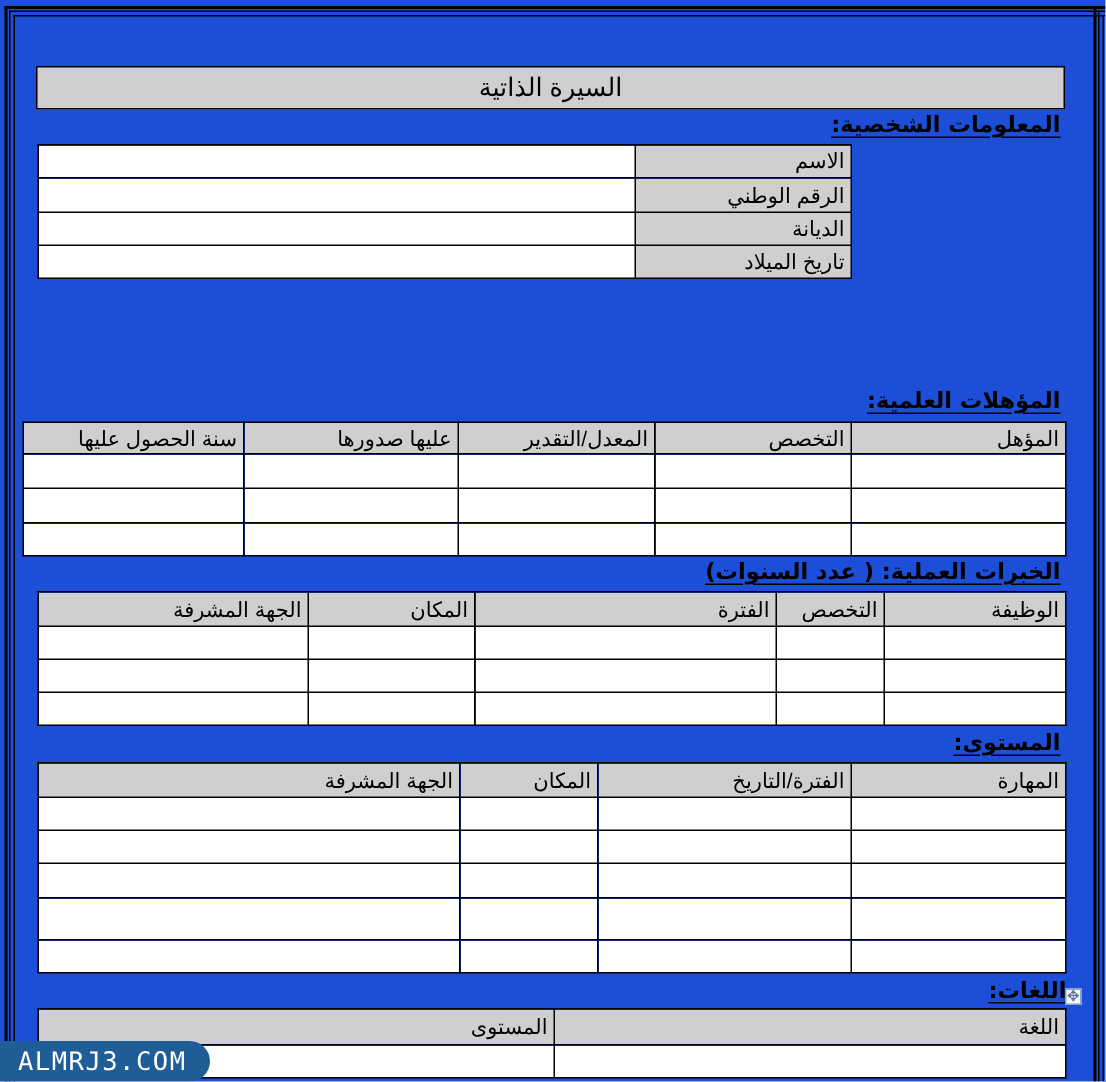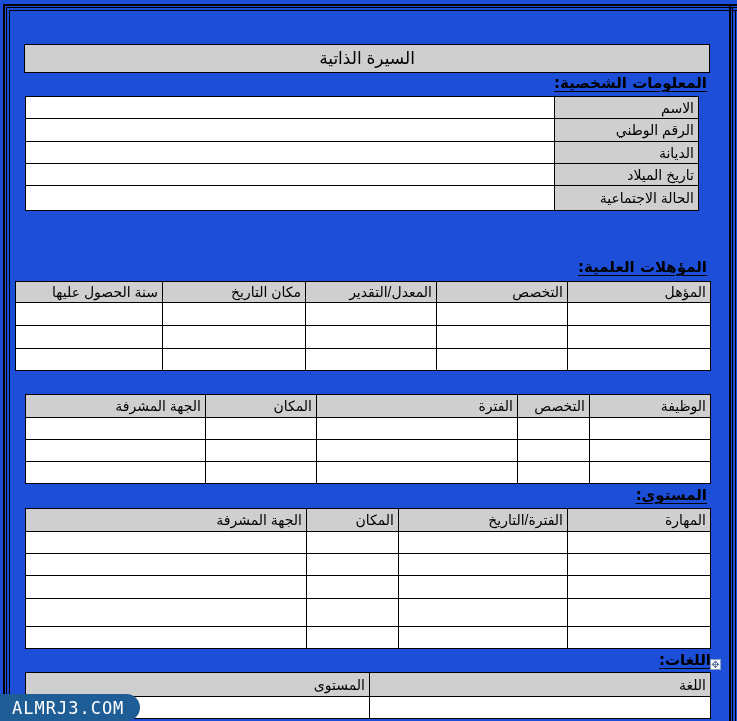--- a/index.html
+++ b/index.html
@@ -76,64 +76,60 @@
   <div class="frame f3"></div>
   <div class="frame r1"></div>
   <div class="frame r2"></div>
   <div class="frame r3"></div>
 
   <div class="abs title-box">
     <span>السيرة الذاتية</span>
   </div>
 
   <div class="abs section-heading" style="right:30px; top:74px;">المعلومات الشخصية:</div>
-  <table class="grid" style="left:25px; top:96px; width:674px;">
+  <table class="grid" style="left:25px; top:96px; width:543px;">
     <colgroup>
         <col style="width:144px">
         <col>
       </colgroup>
     <tbody>
       <tr style="height:22px">
         <td class="label">الاسم</td>
         <td class="cell"></td>
       </tr>
       <tr style="height:23px">
         <td class="label">الرقم الوطني</td>
         <td class="cell"></td>
       </tr>
       <tr style="height:22px">
         <td class="label">الديانة</td>
         <td class="cell"></td>
       </tr>
       <tr style="height:22px">
         <td class="label">تاريخ الميلاد</td>
-        <td class="cell"></td>
-      </tr>
-      <tr style="height:25px">
-        <td class="label">الحالة الاجتماعية</td>
         <td class="cell"></td>
       </tr>
     </tbody>
   </table>
 
   <div class="abs section-heading" style="right:30px; top:258px;text-align:center;">المؤهلات العلمية:</div>
   <table class="grid" style="left:15px; top:281px; width:695px;">
     <colgroup>
         <col style="width:143px">
         <col style="width:131px">
         <col style="width:131px">
         <col style="width:143px">
         <col style="width:147px">
       </colgroup>
     <thead>
       <tr style="height:21px">
         <th>المؤهل</th>
         <th>التخصص</th>
         <th>المعدل/التقدير</th>
-        <th>مكان التاريخ</th>
+        <th>عليها صدورها</th>
         <th>سنة الحصول عليها</th>
       </tr>
     </thead>
     <tbody>
       <tr style="height:23px">
         <td class="cell"></td>
         <td class="cell"></td>
         <td class="cell"></td>
         <td class="cell"></td>
         <td class="cell"></td>
@@ -148,20 +144,21 @@
       <tr style="height:22px">
         <td class="cell"></td>
         <td class="cell"></td>
         <td class="cell"></td>
         <td class="cell"></td>
         <td class="cell"></td>
       </tr>
     </tbody>
   </table>
 
+  <div class="abs section-heading" style="right:30px; top:372px;">الخبرات العملية: ( عدد السنوات)</div>
   <table class="grid" style="left:25px; top:394px; width:685px;">
     <colgroup>
         <col style="width:121px">
         <col style="width:72px">
         <col style="width:201px">
         <col style="width:111px">
         <col style="width:180px">
       </colgroup>
     <thead>
       <tr style="height:23px">

